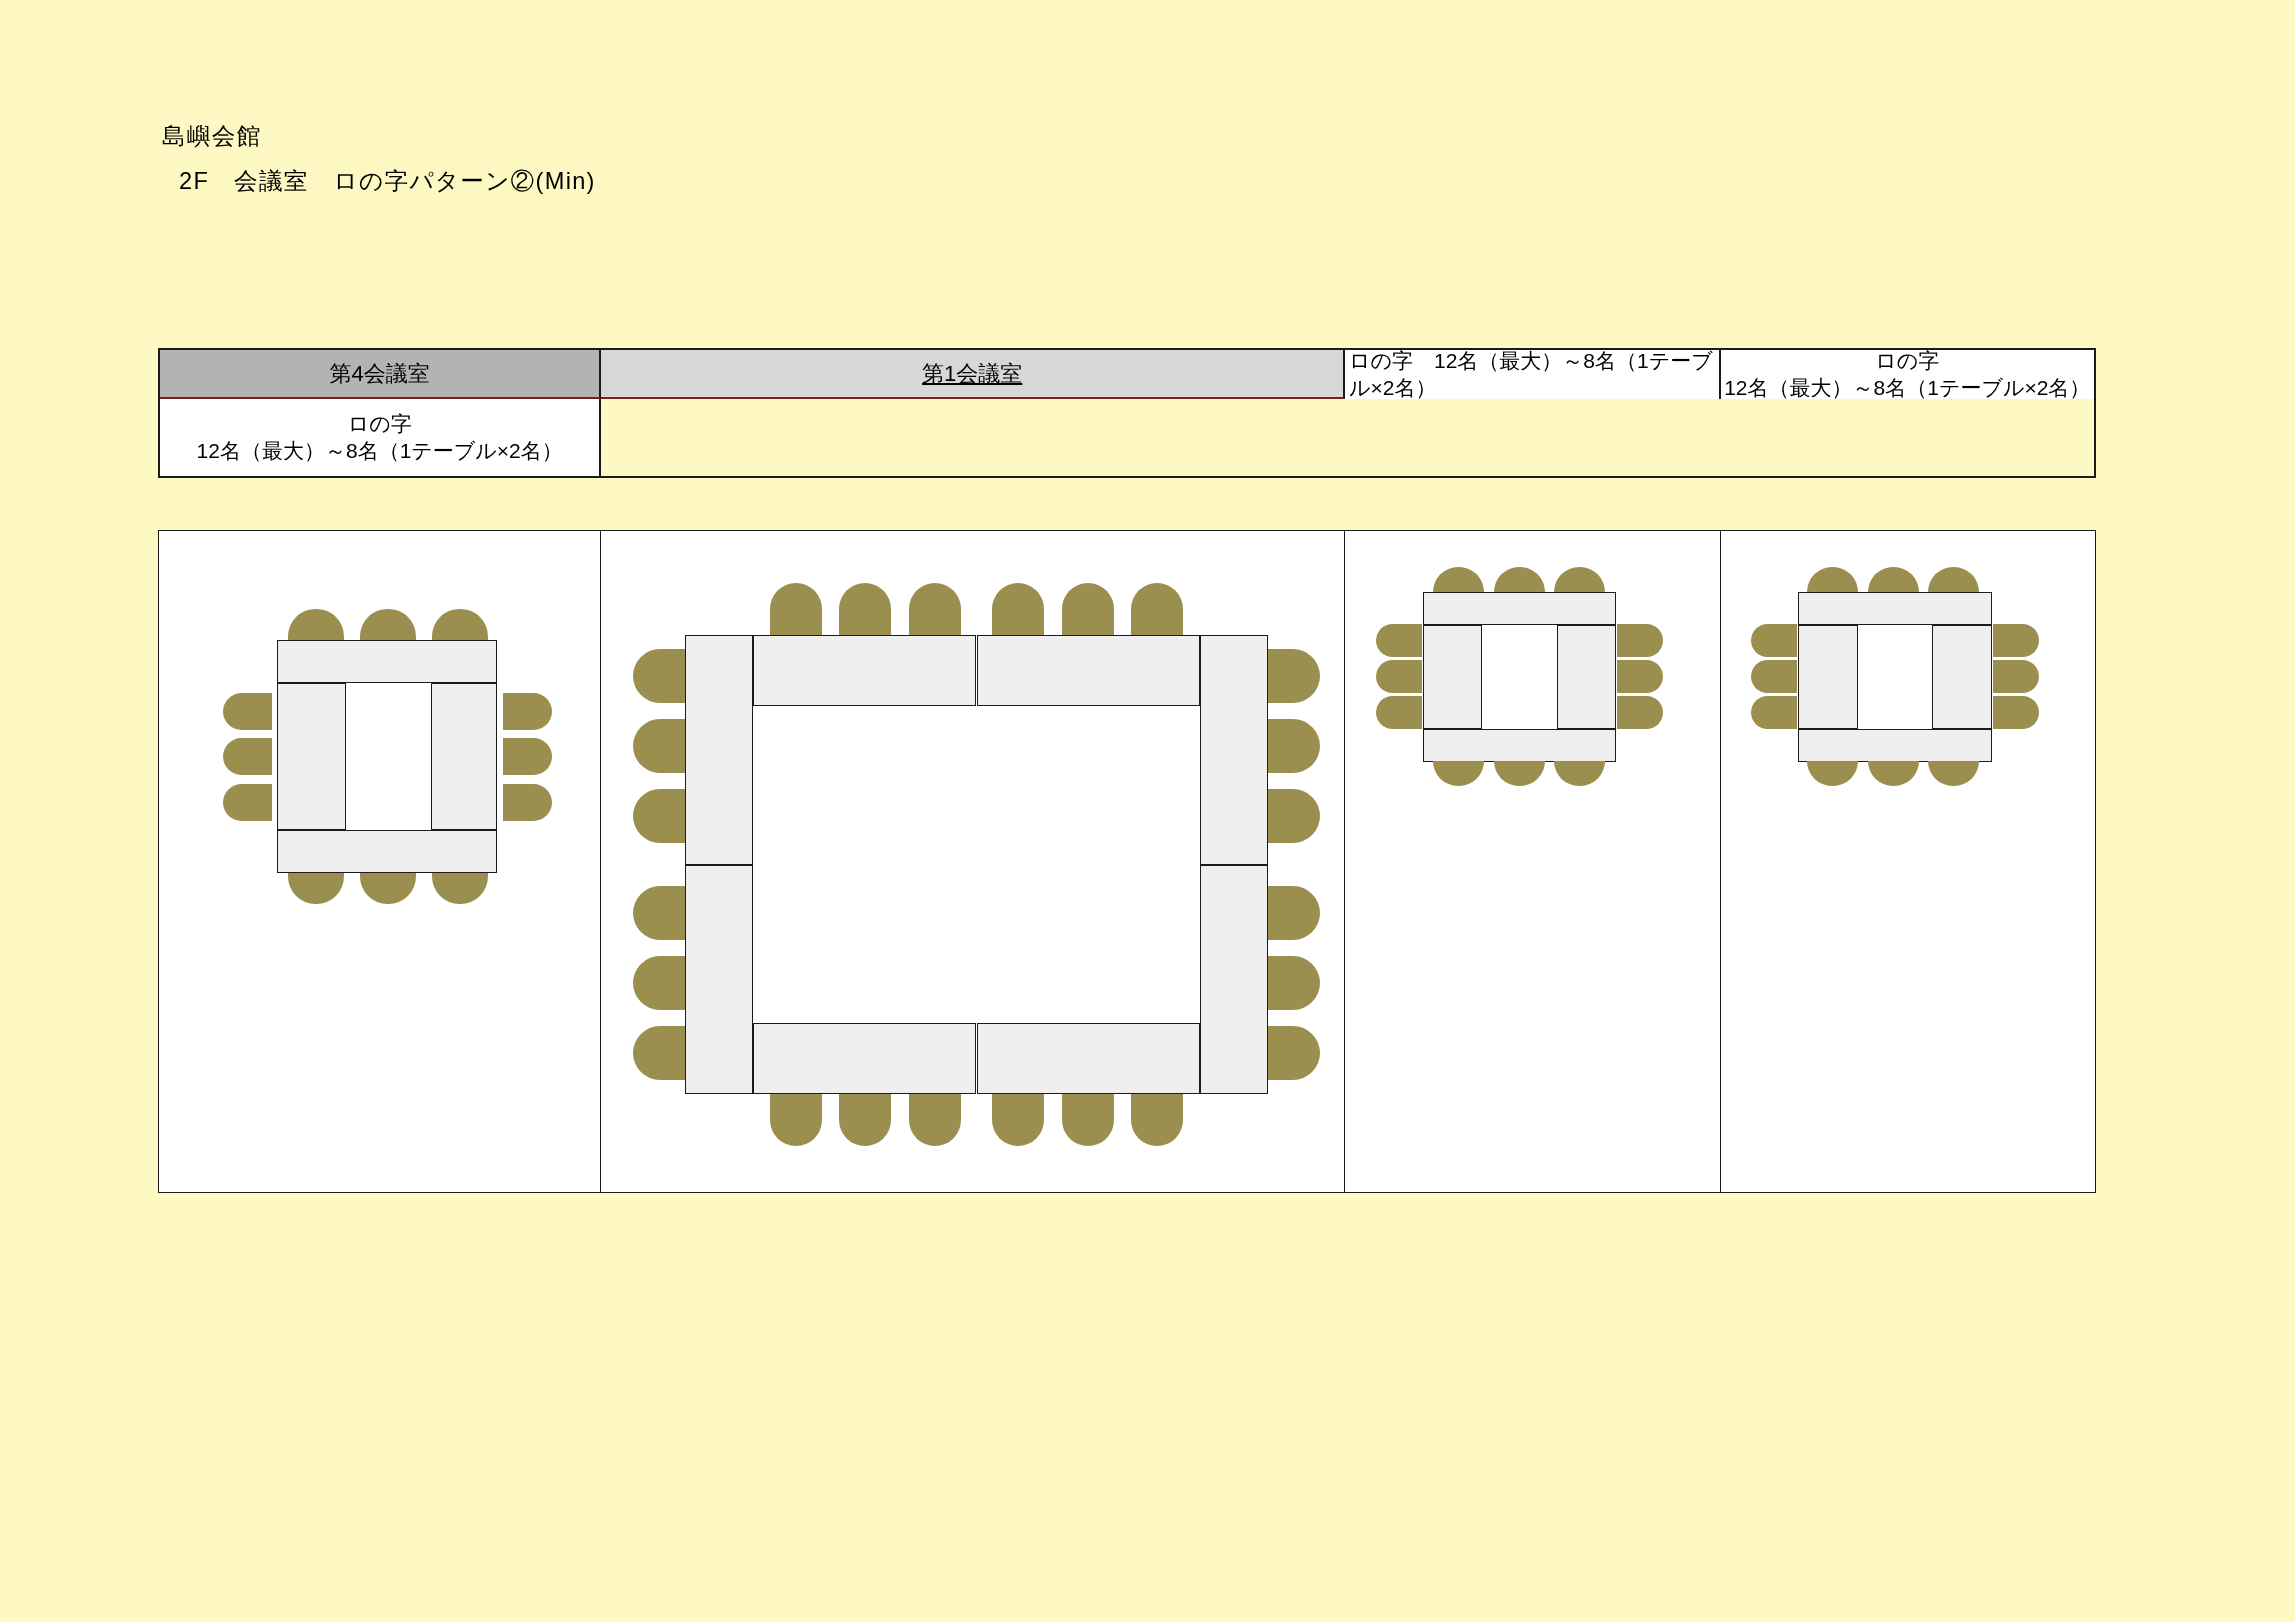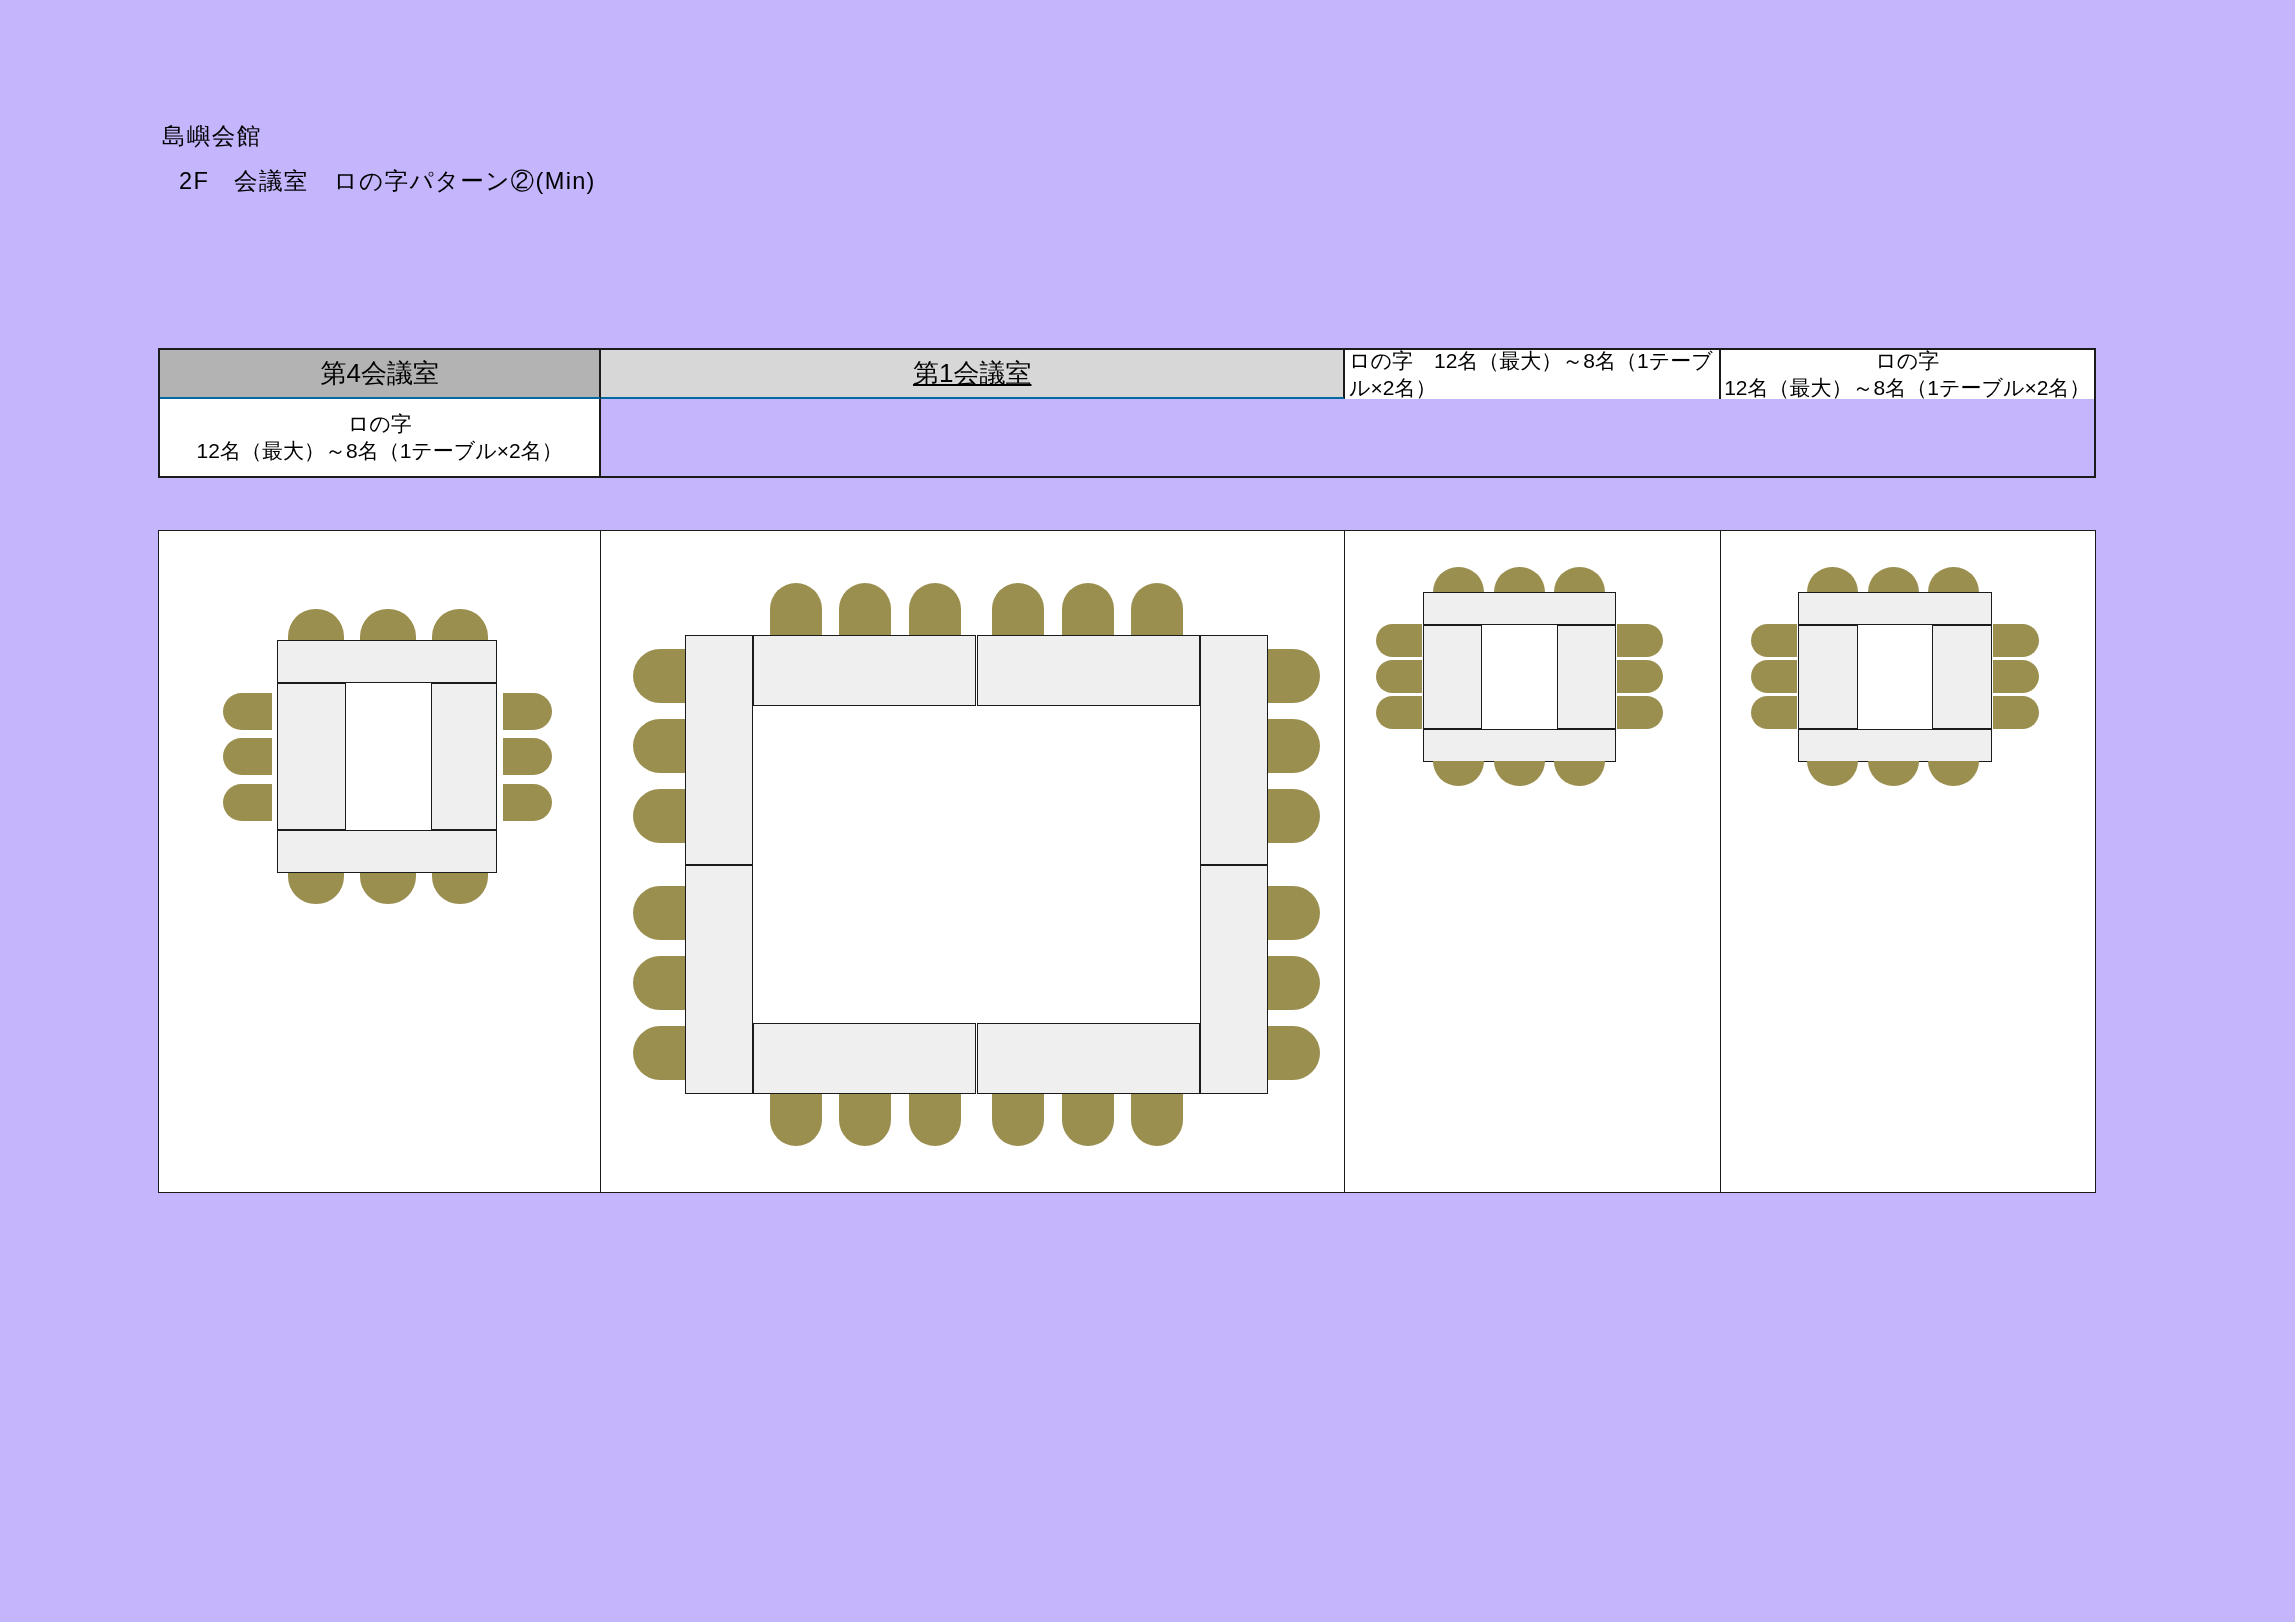--- a/index.html
+++ b/index.html
@@ -1,20 +1,20 @@
 <!DOCTYPE html>
 <html style="font-size:10.5px"><head>
 <meta charset="utf-8">
 <style>
   html,body{margin:0;padding:0;background:#ffffff;}
   .page{
     position:relative;
     width:2295px;
     height:1622px;
-    background:#c4b5fd;
+    background:#fef9c3;
     font-family:"Liberation Sans", sans-serif;
     color:#000;
     overflow:hidden;
   }
   .title-line1{
     position:absolute;
     left:162px;
     top:120px;
     font-size:23.6px;
     letter-spacing:1.3px;
@@ -44,22 +44,22 @@
     box-sizing:border-box;
     border-right:2px solid #1b1b1b;
     display:flex;
     flex-direction:column;
     align-items:center;
     justify-content:center;
     overflow:hidden;
   }
   .cell:nth-child(4n){border-right:none;}
   .cell.header{
-    border-bottom:2px solid #0369a1;
-    font-size:26px;
+    border-bottom:2px solid #7f1d1d;
+    font-size:22px;
   }
   .cell.body{
     font-size:21px;
     line-height:1.25;
     text-align:center;
     background:#ffffff;
   }
   .cell.body.align-left{
     align-items:flex-end;
     text-align:left;

